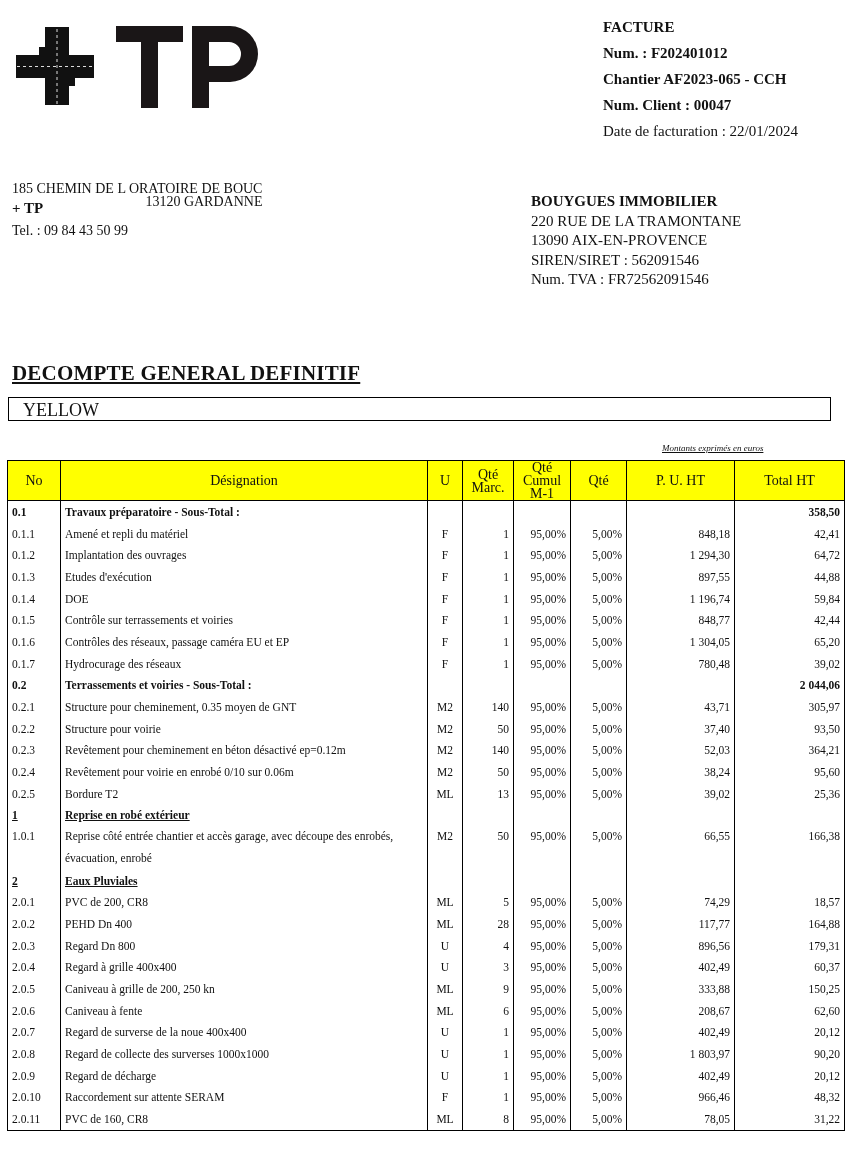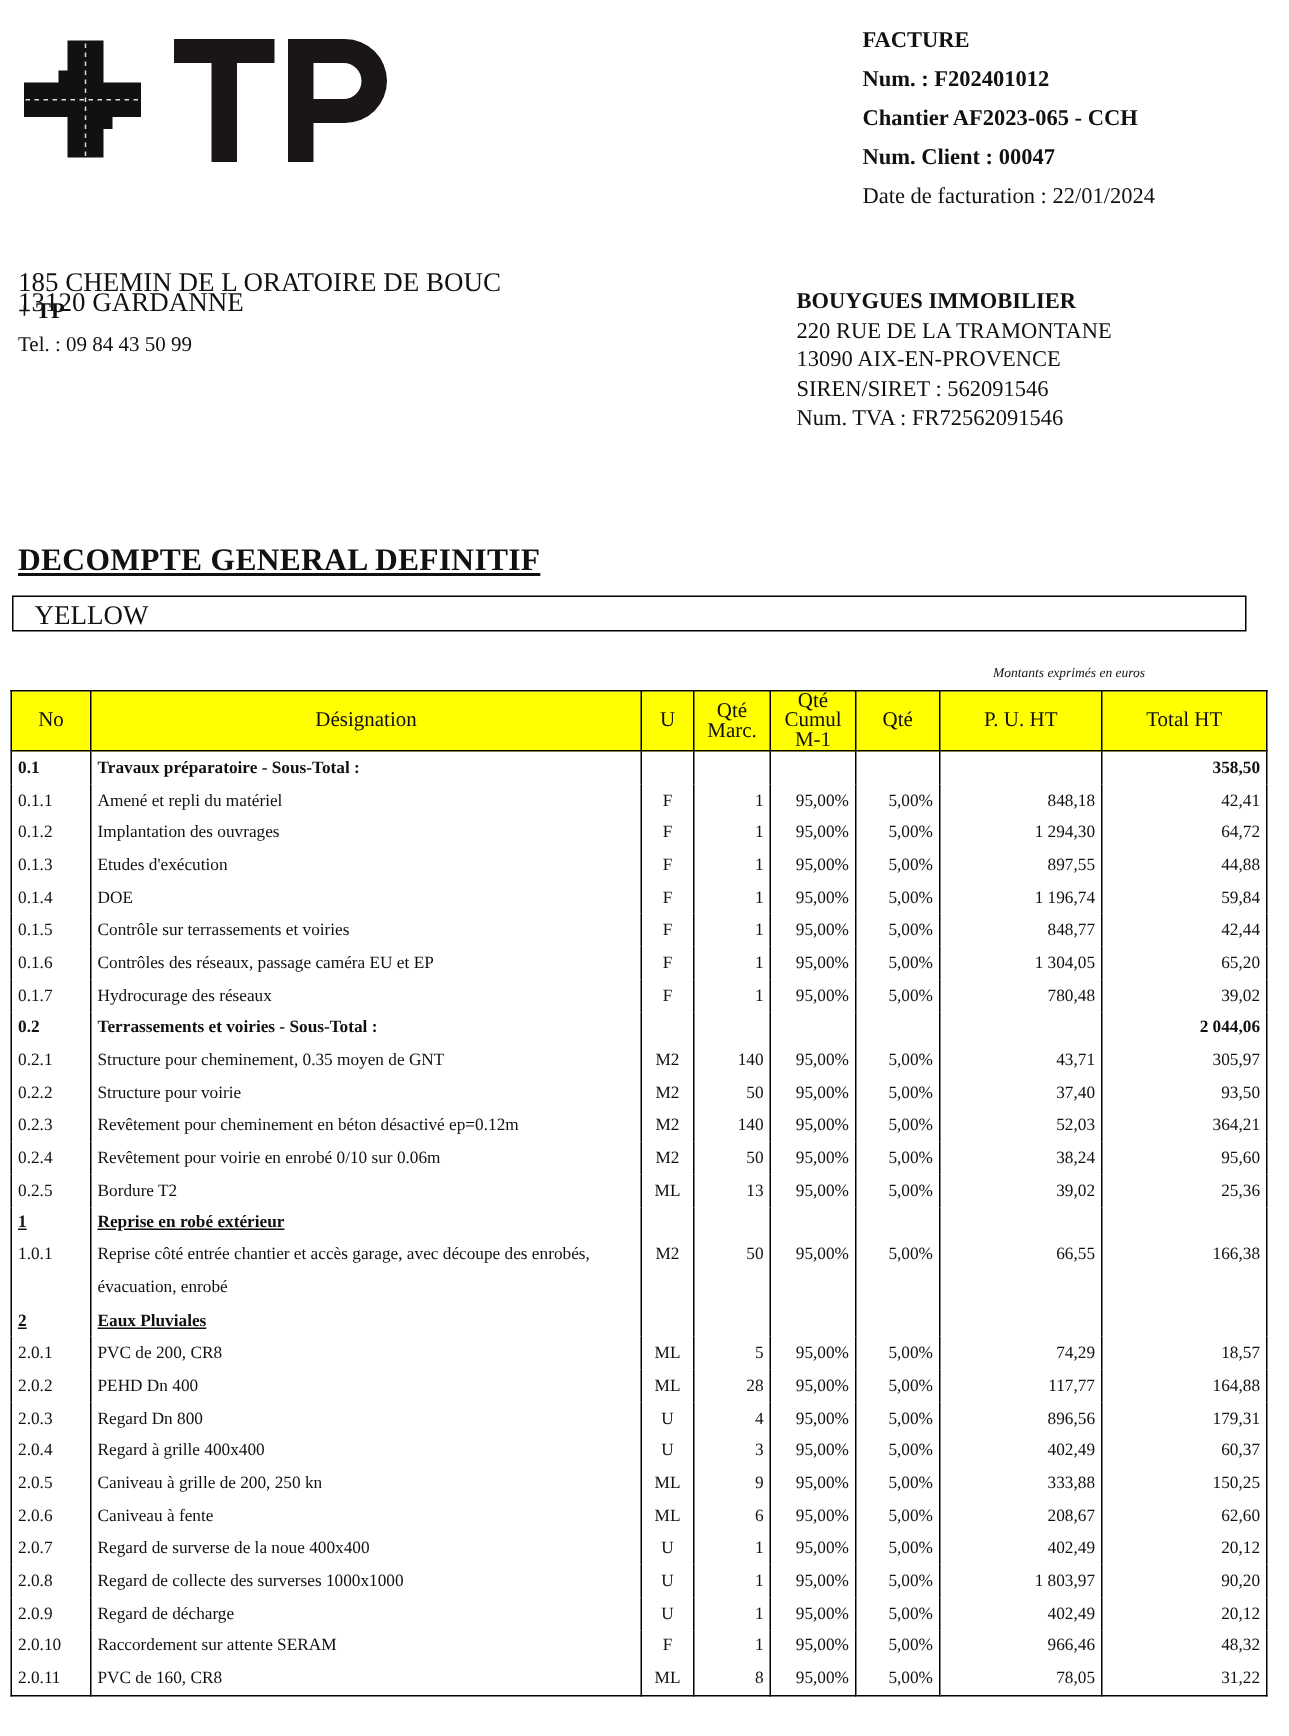--- a/index.html
+++ b/index.html
@@ -1,30 +1,30 @@
 <!DOCTYPE html>
 <html><head>
 <meta charset="utf-8">
 <style>
   html, body { margin: 0; padding: 0; background: #ffffff; }
   body { width: 859px; height: 1157px; position: relative; font-family: "Liberation Serif", "DejaVu Serif", serif; color: #111; overflow: hidden; }
   .abs { position: absolute; }
   .logo { left: 14px; top: 22px; width: 245px; height: 88px; }
   .sender-name { left: 12px; top: 156px; font-size: 15px; font-weight: bold; margin-top: 44px; }
-  .sender-addr { left: 12px; top: 182px; font-size: 18px; line-height: 13px; }
+  .sender-addr { left: 12px; top: 182px; font-size: 14px; line-height: 13px; text-align: right; }
   .sender-tel { left: 12px; top: 223px; font-size: 14px; }
-  .inv-block { left: 575px; top: 17px; font-size: 15px; }
+  .inv-block { left: 603px; top: 17px; font-size: 15px; }
   .inv-block div { height: 26px; line-height: 21px; }
   .inv-block .b { font-weight: bold; }
   .client-block { left: 531px; top: 191px; font-size: 15px; }
   .client-block div { height: 19.6px; line-height: 20px; }
   .client-block .b { font-weight: bold; }
   .doc-title { left: 12px; top: 361px; font-size: 21px; font-weight: bold; text-decoration: underline; letter-spacing: 0.2px; }
   .project-box { left: 8px; top: 397px; width: 821px; height: 24px; border: 1px solid #000; font-size: 18px; line-height: 24px; padding-left: 14px; box-sizing: border-box; width: 823px; }
-  .currency-note { left: 662px; top: 443px; font-size: 9px; font-style: italic; }
+  .currency-note { left: 662px; top: 443px; font-size: 9px; font-style: italic; text-decoration: underline; }
   table.dgd { position: absolute; left: 7px; top: 460px; width: 837px; border-collapse: collapse; font-size: 11.5px; table-layout: fixed; }
   table.dgd th { background: #ffff00; border: 1px solid #000; font-weight: normal; font-size: 14px; line-height: 13px; height: 39px; padding: 0; text-align: center; vertical-align: middle; }
   table.dgd td { border-left: 1px solid #000; border-right: 1px solid #000; padding: 0 4px; height: 21.7px; vertical-align: middle; white-space: nowrap; }
   table.dgd tbody tr:last-child td { border-bottom: 1px solid #000; }
   table.dgd td.c { text-align: center; }
   table.dgd td.r { text-align: right; }
   table.dgd td.wrap { white-space: normal; line-height: 21.7px; }
   .bold { font-weight: bold; }
   .ul { text-decoration: underline; }
 </style>

